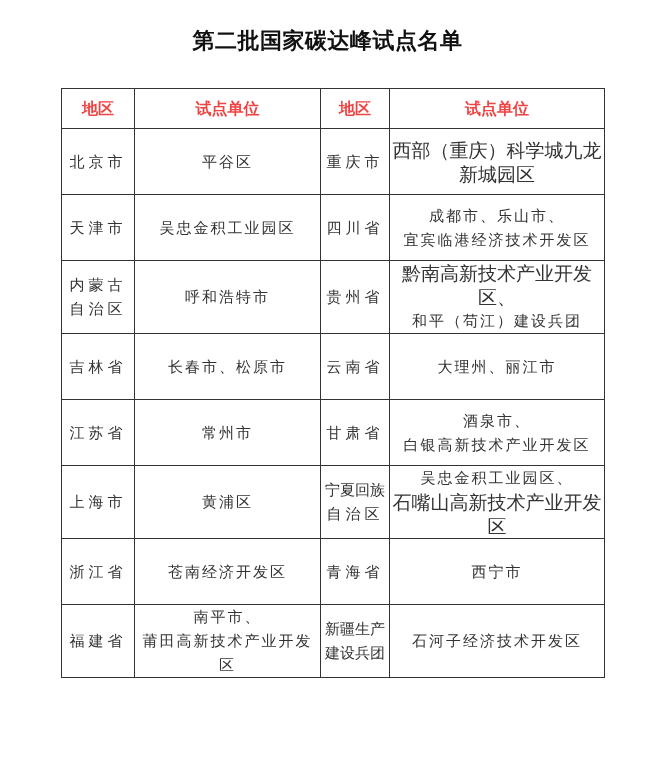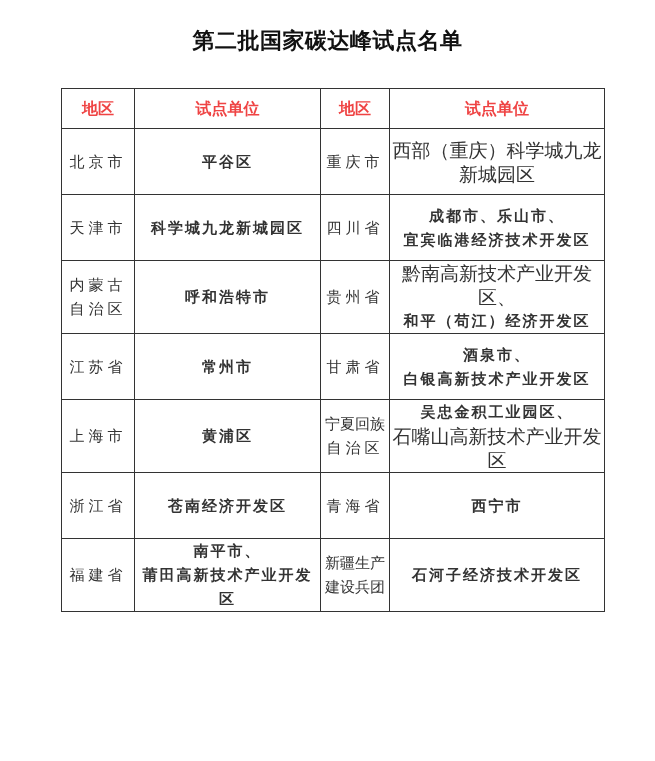--- a/index.html
+++ b/index.html
@@ -11,21 +11,21 @@
   table { position: absolute; left: 61px; top: 88px; border-collapse: collapse;
           table-layout: fixed; width: 543px; }
   td, th { border: 1.3px solid #333; text-align: center; vertical-align: middle;
            padding: 0; font-size: 15px; line-height: 24px; color: #333; }
   th { height: 39px; font-weight: bold; font-size: 16px; color: #ef4444;
        font-family: "DejaVu Sans", sans-serif; }
   td { height: 65px; }
   .region { letter-spacing: 4px; }
   .cell-line { display: block; }
   .tight { letter-spacing: 0; font-size: 19px; }
-  .spaced { letter-spacing: 2px; font-weight: bold; }
+  .spaced { letter-spacing: 2px; }
 </style>
 </head>
 <body>
 
 <div class="title">第二批国家碳达峰试点名单</div>
 
 <table>
   <colgroup>
     <col style="width:73px">
       <col style="width:186px">
@@ -53,21 +53,21 @@
         </td>
         <td>
           <span class="cell-line tight">西部（重庆）科学城九龙新城园区</span>
         </td>
       </tr>
       <tr>
         <td>
           <span class="cell-line region">天津市</span>
         </td>
         <td>
-          <span class="cell-line spaced">科学城九龙新城园区</span>
+          <span class="cell-line spaced">吴忠金积工业园区</span>
         </td>
         <td>
           <span class="cell-line region">四川省</span>
         </td>
         <td>
           <span class="cell-line spaced">成都市、乐山市、</span>
           <span class="cell-line spaced">宜宾临港经济技术开发区</span>
         </td>
       </tr>
       <tr>
@@ -76,21 +76,35 @@
           <span class="cell-line region">自治区</span>
         </td>
         <td>
           <span class="cell-line spaced">呼和浩特市</span>
         </td>
         <td>
           <span class="cell-line region">贵州省</span>
         </td>
         <td>
           <span class="cell-line tight">黔南高新技术产业开发区、</span>
-          <span class="cell-line spaced">和平（苟江）经济开发区</span>
+          <span class="cell-line spaced">和平（苟江）建设兵团</span>
+        </td>
+      </tr>
+      <tr>
+        <td>
+          <span class="cell-line region">吉林省</span>
+        </td>
+        <td>
+          <span class="cell-line spaced">长春市、松原市</span>
+        </td>
+        <td>
+          <span class="cell-line region">云南省</span>
+        </td>
+        <td>
+          <span class="cell-line spaced">大理州、丽江市</span>
         </td>
       </tr>
       <tr>
         <td>
           <span class="cell-line region">江苏省</span>
         </td>
         <td>
           <span class="cell-line spaced">常州市</span>
         </td>
         <td>

